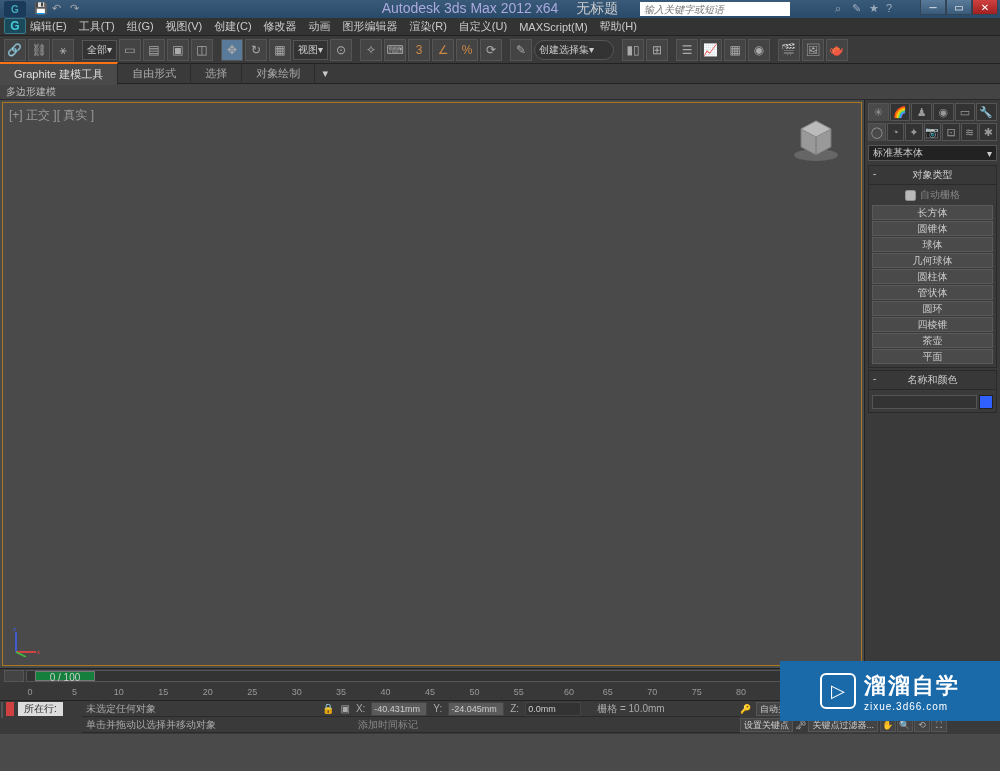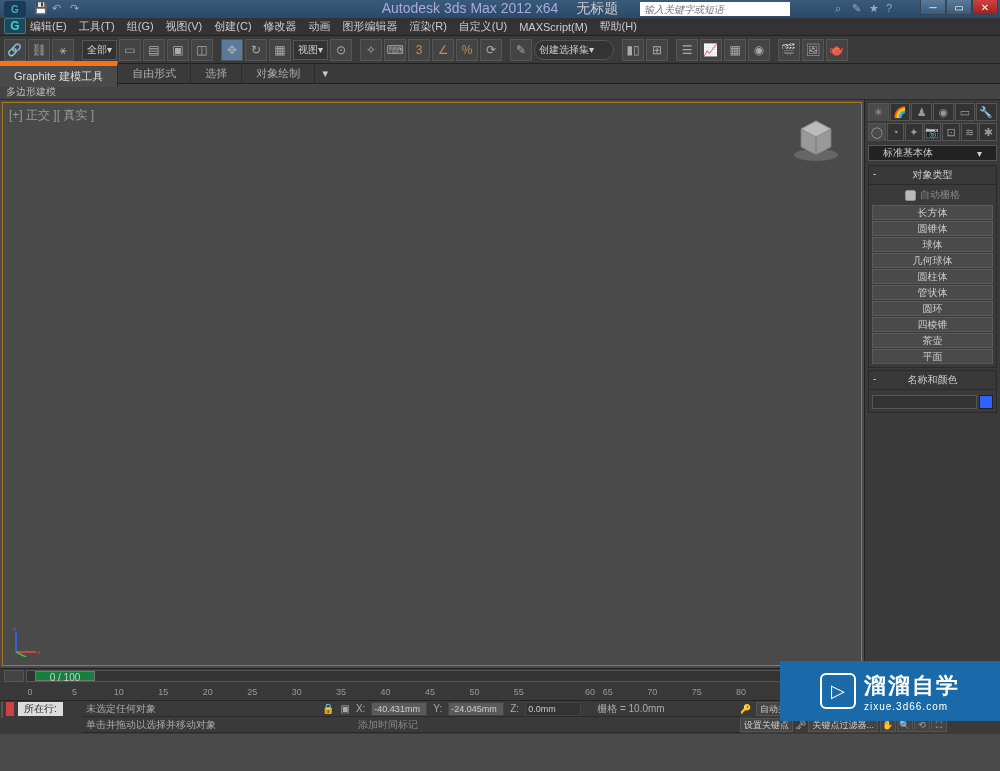--- a/index.html
+++ b/index.html
@@ -31,39 +31,39 @@
     .toolbar { height: 28px; background: #3a3a3a; border-bottom: 1px solid #222; display: flex; align-items: center; padding: 0 4px; gap: 2px; }
     .tbtn { width: 22px; height: 22px; background: #444; border: 1px solid #555; display: flex; align-items: center; justify-content: center; color: #aaa; font-size: 12px; cursor: pointer; }
     .tbtn.sel { background: #5a7a9a; }
     .tsep { width: 4px; }
     .tdropdown { height: 20px; background: #333; border: 1px solid #555; color: #ccc; font-size: 10px; padding: 0 4px; display: flex; align-items: center; }
     .tdropdown.wide { width: 80px; border-radius: 10px; }
     
     
     .ribbon { height: 20px; background: #3a3a3a; display: flex; align-items: center; border-bottom: 1px solid #222; }
     .ribbon-tab { padding: 3px 14px; font-size: 11px; color: #aaa; border-right: 1px solid #2a2a2a; cursor: pointer; }
-    .ribbon-tab.active { background: #4a4a4a; color: #ddd; border-top: 5px solid #f97316; }
+    .ribbon-tab.active { background: #4a4a4a; color: #ddd; border-top: 2px solid #f97316; }
     .ribbon-icon { width: 20px; height: 18px; display: flex; align-items: center; justify-content: center; }
     
     .subribbon { height: 16px; background: #444; padding-left: 6px; font-size: 10px; color: #bbb; display: flex; align-items: center; border-bottom: 1px solid #2a2a2a; }
     
     
     .main { display: flex; height: 568px; }
     .viewport { flex: 1; background: #4a4a4a; position: relative; border: 1px solid #aa7722; margin: 2px; }
     .vp-label { position: absolute; top: 4px; left: 6px; color: #999; font-size: 12px; }
     .vp-cube { position: absolute; top: 10px; right: 20px; width: 50px; height: 50px; }
     .vp-axis { position: absolute; bottom: 8px; left: 8px; width: 30px; height: 30px; }
     
     
     .rpanel { width: 136px; background: #3a3a3a; border-left: 1px solid #222; padding: 3px; }
     .rpanel-tabs { display: flex; gap: 1px; margin-bottom: 2px; }
     .rptab { flex: 1; height: 18px; background: #333; border: 1px solid #555; display: flex; align-items: center; justify-content: center; font-size: 11px; cursor: pointer; color: #999; }
     .rptab.active { background: #4a4a4a; border-bottom: none; }
     .rpanel-sub { display: flex; gap: 1px; margin-bottom: 4px; }
-    .rpdrop { width: 100%; height: 16px; background: #222; border: 1px solid #555; color: #ccc; font-size: 10px; padding: 0 14px; display: flex; align-items: center; justify-content: space-between; margin-bottom: 4px; }
+    .rpdrop { width: 100%; height: 16px; background: #222; border: 1px solid #555; color: #ccc; font-size: 10px; padding: 0 4px; display: flex; align-items: center; justify-content: space-between; margin-bottom: 4px; }
     .rollout { border: 1px solid #2a2a2a; margin-bottom: 2px; }
     .rollout-head { background: #383838; text-align: center; font-size: 10px; color: #ccc; padding: 2px; border-bottom: 1px solid #2a2a2a; position: relative; }
     .rollout-head::before { content: "-"; position: absolute; left: 4px; }
     .rollout-body { padding: 3px; }
     .autogrid-row { display: flex; align-items: center; justify-content: center; gap: 4px; font-size: 10px; color: #888; margin-bottom: 3px; }
     .autogrid-row input { width: 11px; height: 11px; }
     .obj-grid { display: grid; grid-template-columns: 1fr; gap: 1px; }
     .obj-btn { height: 15px; background: #4a4a4a; border: 1px solid #5a5a5a; font-size: 10px; color: #ccc; display: flex; align-items: center; justify-content: center; cursor: pointer; }
     .name-row { display: flex; gap: 2px; margin-top: 2px; }
     .name-input { flex: 1; height: 14px; background: #333; border: 1px solid #555; }
@@ -282,21 +282,21 @@
         <div class="ruler-label" style="left: 88.8889px;">10</div>
         <div class="ruler-label" style="left: 133.333px;">15</div>
         <div class="ruler-label" style="left: 177.778px;">20</div>
         <div class="ruler-label" style="left: 222.222px;">25</div>
         <div class="ruler-label" style="left: 266.667px;">30</div>
         <div class="ruler-label" style="left: 311.111px;">35</div>
         <div class="ruler-label" style="left: 355.556px;">40</div>
         <div class="ruler-label" style="left: 400px;">45</div>
         <div class="ruler-label" style="left: 444.444px;">50</div>
         <div class="ruler-label" style="left: 488.889px;">55</div>
-        <div class="ruler-label" style="left: 560px;">60</div>
+        <div class="ruler-label" style="left: 539px;">60</div>
         <div class="ruler-label" style="left: 577.778px;">65</div>
         <div class="ruler-label" style="left: 622.222px;">70</div>
         <div class="ruler-label" style="left: 666.667px;">75</div>
         <div class="ruler-label" style="left: 711.111px;">80</div>
         <div class="ruler-label" style="left: 755.556px;">85</div>
         <div class="ruler-label" style="left: 800px;">90</div>
       </div>
   </div>
 </div>
 

